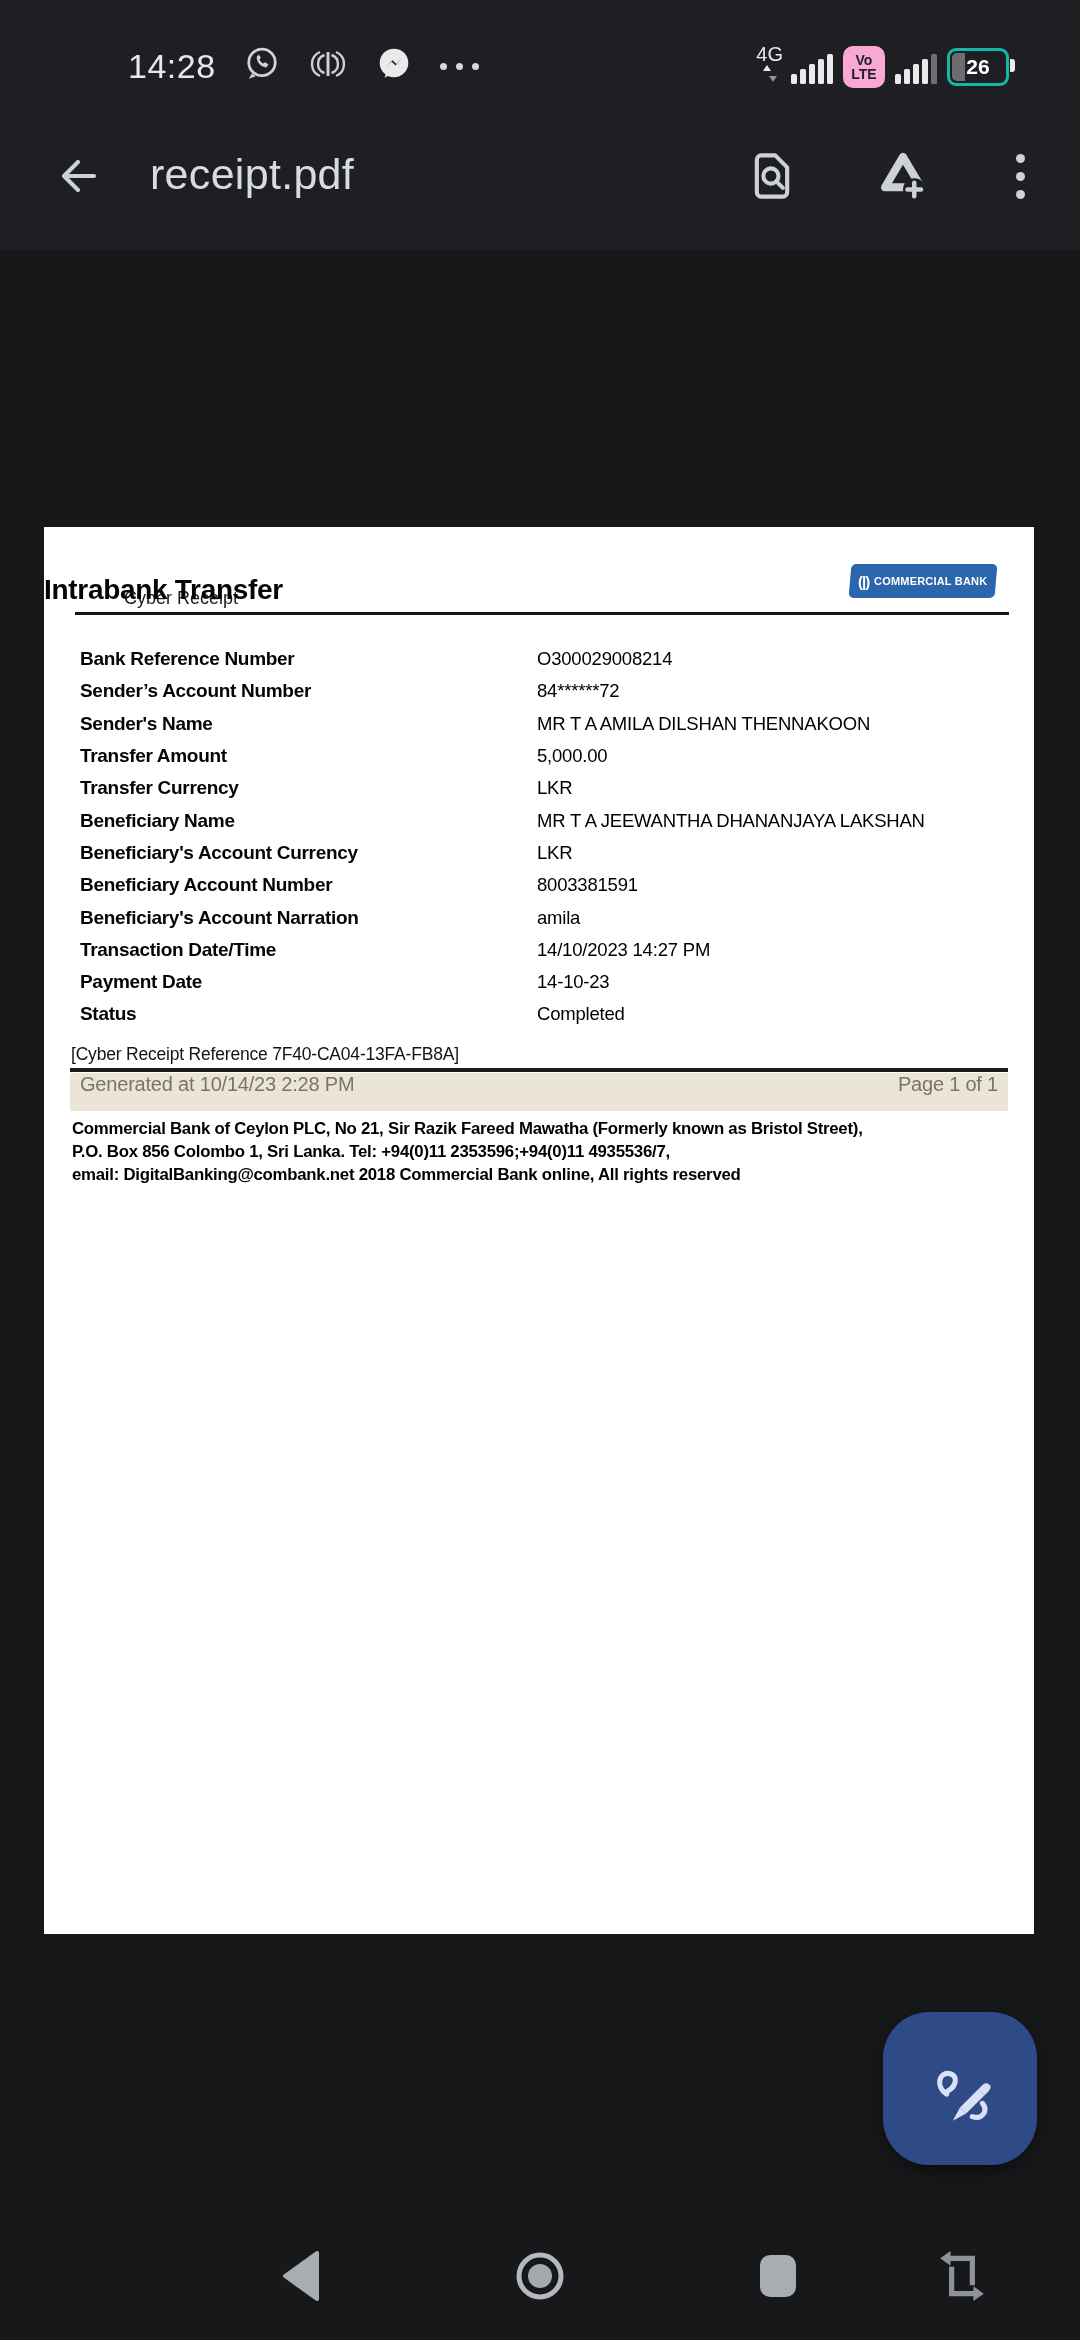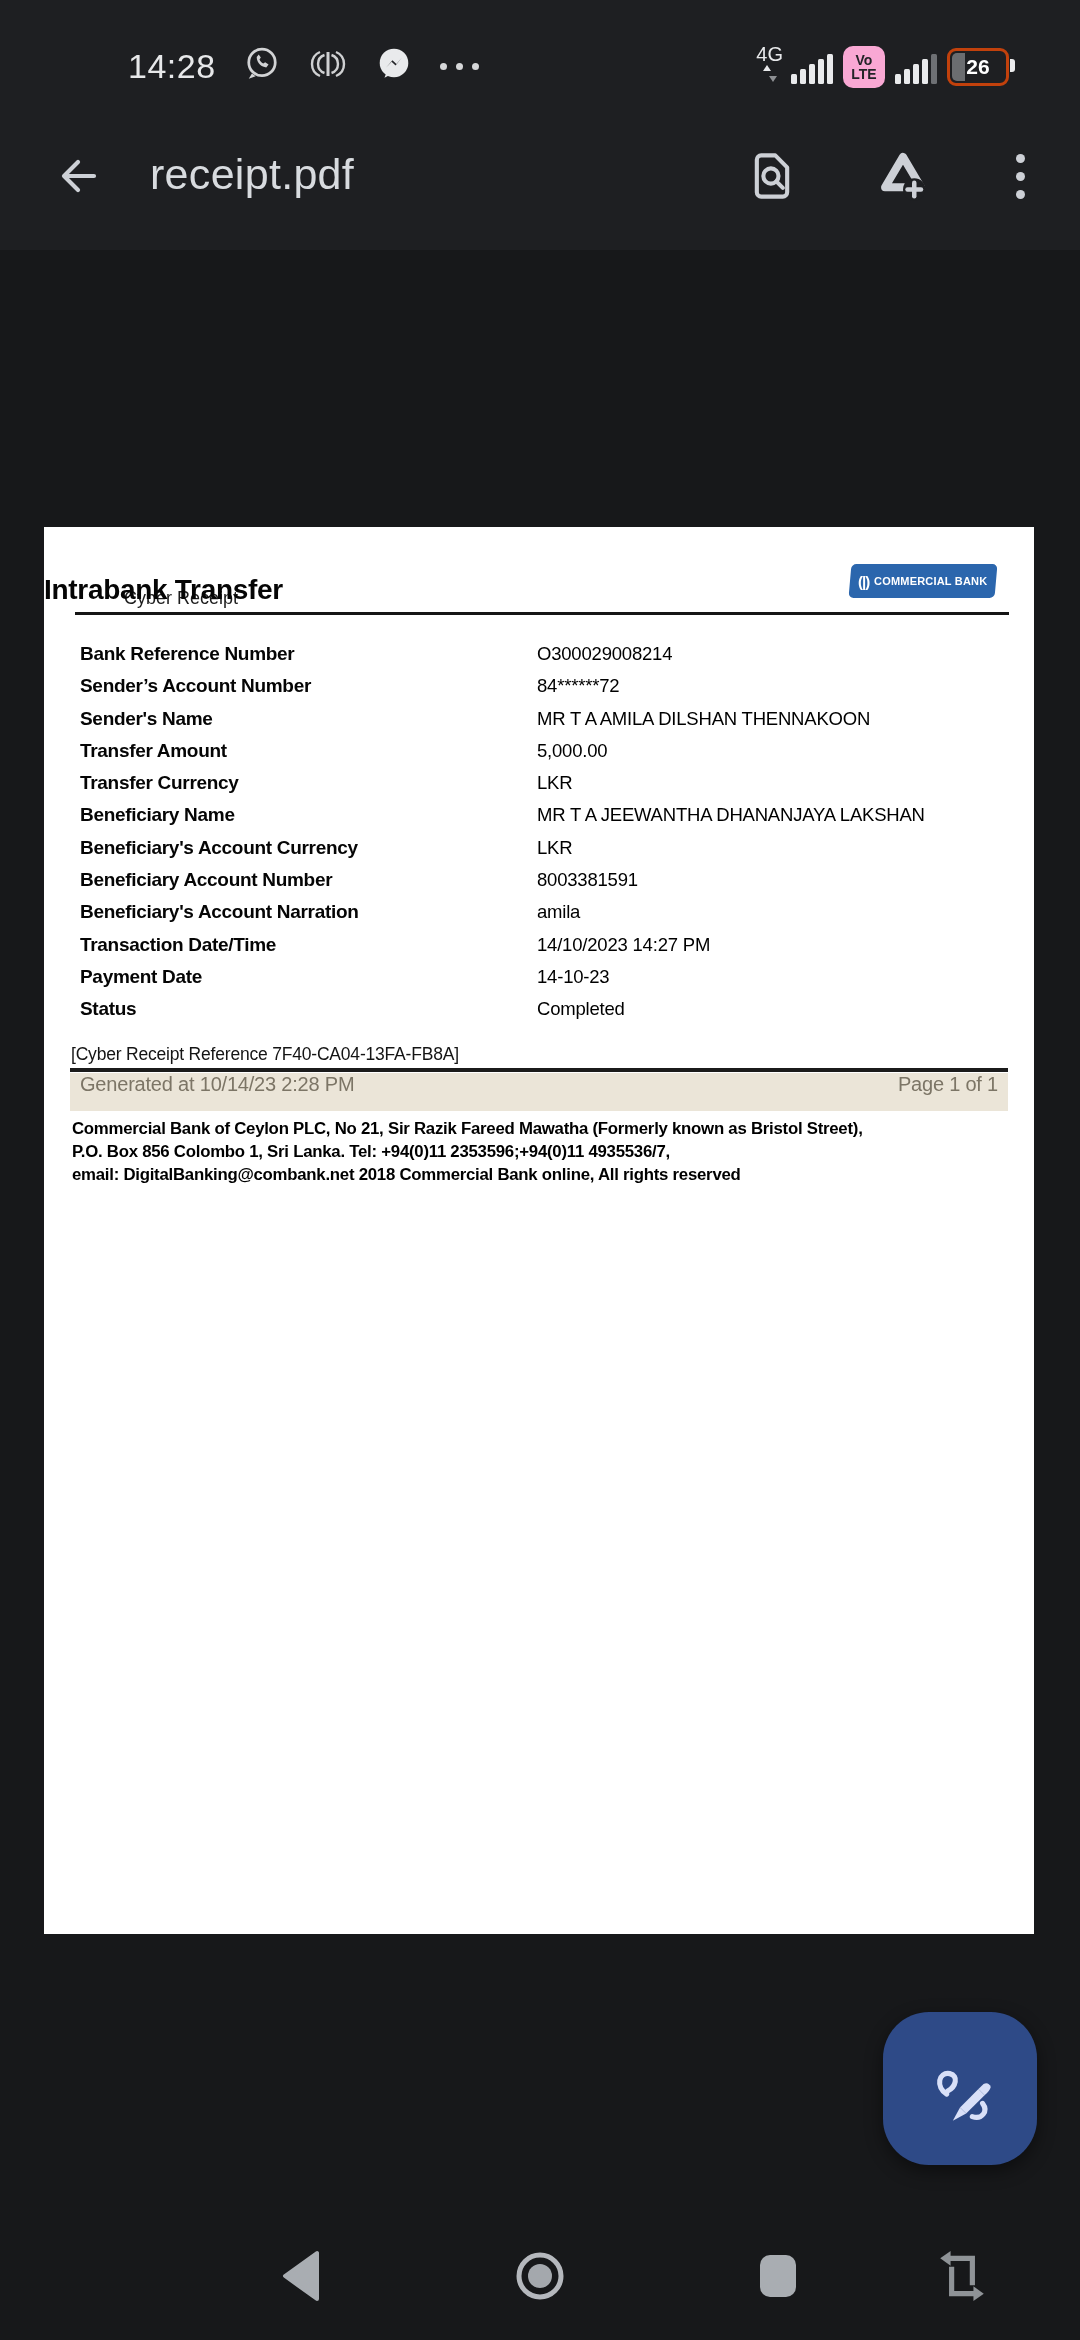--- a/index.html
+++ b/index.html
@@ -14,21 +14,21 @@
   .fourg{font-size:20px;color:#e8e9eb;line-height:20px;}
   .bars{display:flex;align-items:flex-end;gap:3px;height:30px;}
   .bars i{display:block;width:6px;background:#e9eaec;border-radius:1.5px;}
   .bars i:nth-child(1){height:10px}.bars i:nth-child(2){height:15px}
   .bars i:nth-child(3){height:20px}.bars i:nth-child(4){height:25px}
   .bars i:nth-child(5){height:30px}
   .bars.dim-last i:nth-child(5){background:#6e7074;}
   .volte{width:42px;height:42px;background:#f9a8d4;border-radius:10px;display:flex;flex-direction:column;
          align-items:center;justify-content:center;color:#232428;font-weight:bold;
          font-size:14px;line-height:14px;margin-bottom:-4px;}
-  .battery{position:relative;width:56px;height:32px;border:3px solid #c2410c;border-radius:9px;
+  .battery{position:relative;width:56px;height:32px;border:3px solid #14b8a6;border-radius:9px;
            display:flex;align-items:center;justify-content:center;margin-bottom:-2px;}
   .battery:after{content:'';position:absolute;right:-9px;top:8px;width:5px;height:13px;
                  background:#ececee;border-radius:0 3px 3px 0;}
   .battery-fill{position:absolute;left:2px;top:2px;bottom:2px;width:13px;background:#6b6d70;
                 border-radius:5px 0 0 5px;}
   .battery-num{position:relative;font-size:21px;font-weight:bold;color:#fff;}
   .dots3{display:flex;gap:9px;align-items:center;}
   .dots3 i{width:7px;height:7px;border-radius:50%;background:#d6d7d9;display:block;}
   
   .appbar-btn{position:absolute;width:56px;height:56px;display:flex;align-items:center;justify-content:center;}
@@ -40,21 +40,21 @@
   .doc-type{position:absolute;left:80px;top:61px;font-size:18px;color:#1c1c1c;}
   .doc-title{position:absolute;left:0;top:47px;width:100%;text-align:left;font-size:28px;
              font-weight:bold;letter-spacing:-.3px;color:#050505;}
   .bank-logo{position:absolute;left:806px;top:37px;width:146px;height:34px;background:#2b66ad;
              border-radius:5px;transform:skewX(-5deg);display:flex;align-items:center;
              justify-content:center;gap:5px;}
   .bank-logo-text{color:#fff;font-size:11px;font-weight:bold;letter-spacing:.2px;transform:skewX(5deg);}
   .bank-glyph{color:#fff;font-size:15px;font-weight:bold;transform:skewX(5deg);letter-spacing:-1px;}
   .header-rule{position:absolute;left:31px;top:85px;width:934px;height:3px;background:#151515;}
   .fields{position:absolute;left:36px;top:116px;width:930px;}
-  .field-row{display:flex;height:32.3px;}
+  .field-row{display:flex;height:32.3px;align-items:center;}
   .f-label{flex:0 0 457px;font-size:19px;font-weight:bold;letter-spacing:-.3px;color:#050505;}
   .f-value{font-size:18.5px;letter-spacing:-.2px;color:#000000;}
   .ref-line{position:absolute;left:27px;top:517px;font-size:17.5px;letter-spacing:-.2px;color:#141414;}
   .gen-rule{position:absolute;left:26px;top:541px;width:938px;height:4px;background:#1b1b1b;}
   .gen-bar{position:absolute;left:26px;top:546px;width:938px;height:38px;background:#ebe5d8;
            display:flex;align-items:flex-start;justify-content:space-between;padding:0 10px;
            box-sizing:border-box;font-size:20px;color:#7c7566;letter-spacing:-.2px;}
   .footer-addr{position:absolute;left:28px;top:590px;font-size:16.8px;font-weight:bold;
                line-height:23px;letter-spacing:-.25px;color:#000;}
   

